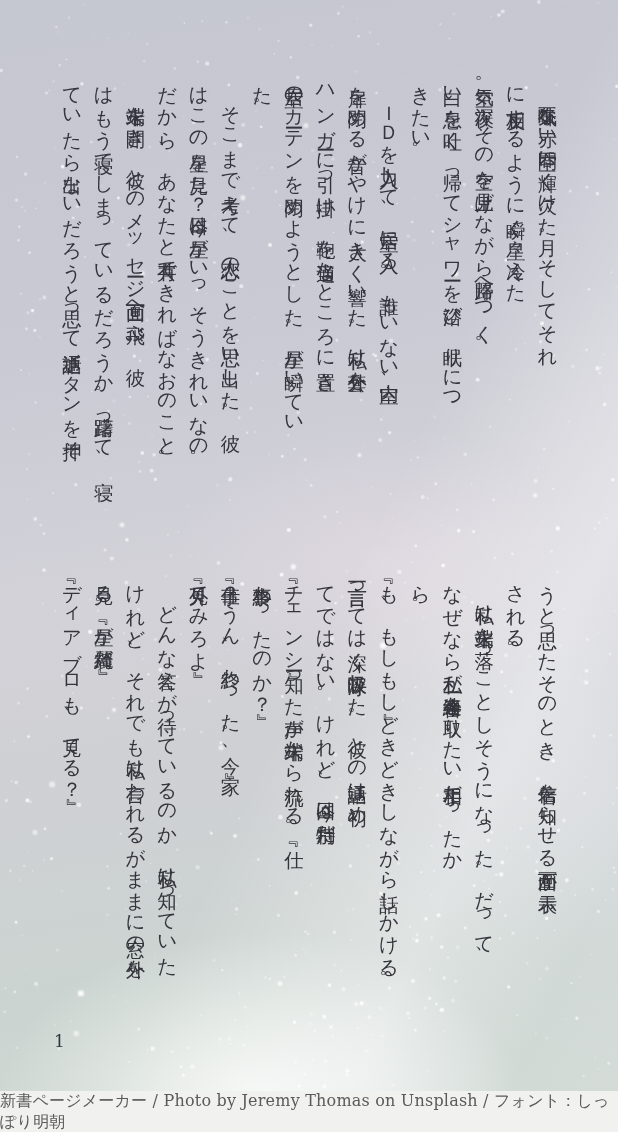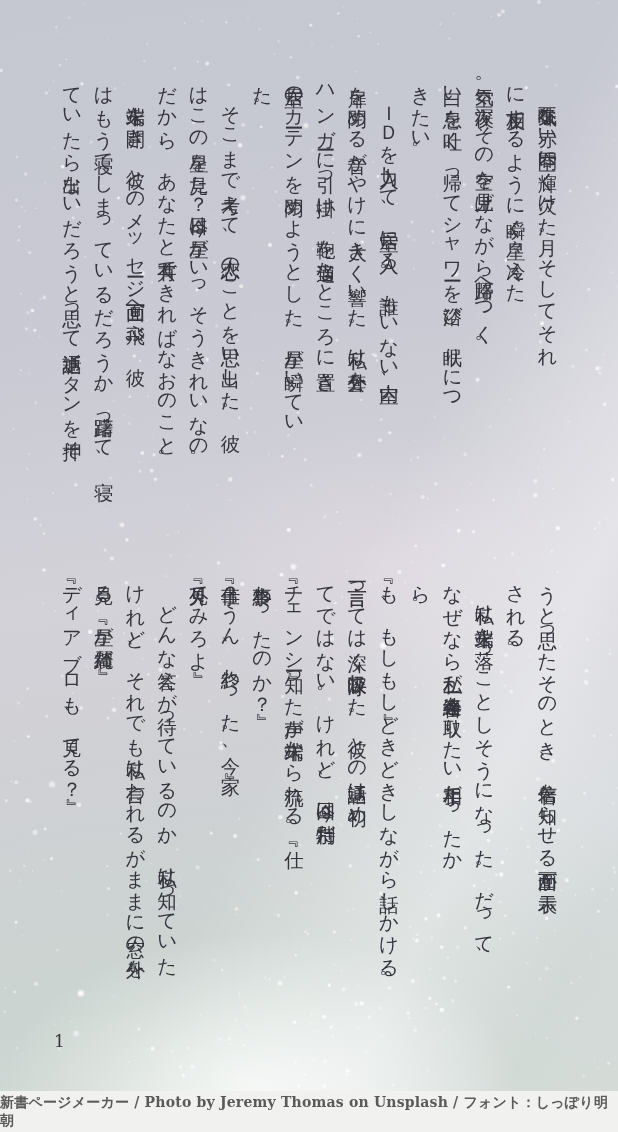--- a/index.html
+++ b/index.html
@@ -44,24 +44,23 @@
     left:54px;top:1031px;
     font-size:17px;
     color:var(--text-color,#3b3b42);
   }
   .footer{
     position:absolute;
     left:0;bottom:0;
     width:100%;height:41px;
     background:var(--footer-bg,#f1f1ef);
     color:var(--footer-text,#5a5a5a);
-    font-size:14px;
+    font-size:16px;
     display:flex;align-items:center;justify-content:center;
     letter-spacing:0.2px;
-    font-weight:bold;
   }
 </style>
 </head>
 <body>
 
 <div class="page">
   <div class="starfield" id="stars" style="box-shadow: rgba(255, 255, 255, 0.16) 371.5px 486.4px 1px 0.802761px, rgba(255, 255, 255, 0.29) 325.4px 296.5px 1px 0.978927px, rgba(255, 255, 255, 0.17) 154.5px 957px 1px 0.476301px, rgba(255, 255, 255, 0.29) 309.5px 745px 1px 0.203459px, rgba(255, 255, 255, 0.2) 517.5px 55.6px 1px 0.228384px, rgba(255, 255, 255, 0.09) 38.2px 201.5px 1px 0.677302px, rgba(255, 255, 255, 0.22) 106.9px 914.3px 0px 0.928121px, rgba(255, 255, 255, 0.35) 278px 40.6px 0px 0.70094px, rgba(255, 255, 255, 0.41) 151.5px 700.6px 0px 0.473267px, rgba(255, 255, 255, 0.21) 530.7px 551.2px 0px 0.455786px, rgba(255, 255, 255, 0.5) 46.2px 715.9px 1px 0.823779px, rgba(255, 255, 255, 0.14) 54.4px 1024px 0px 1.04807px, rgba(255, 255, 255, 0.36) 68.6px 17.2px 0px 0.63355px, rgba(255, 255, 255, 0.21) 555.9px 84.2px 1px 1.04138px, rgba(255, 255, 255, 0.13) 436.7px 194.9px 1px 0.939703px, rgba(255, 255, 255, 0.34) 615.3px 610.6px 1px 0.590591px, rgba(255, 255, 255, 0.21) 208.2px 646.9px 0px 0.856473px, rgba(255, 255, 255, 0.48) 278px 914.8px 1px 1.09461px, rgba(255, 255, 255, 0.39) 266.9px 591.6px 0px 0.29079px, rgba(255, 255, 255, 0.29) 193.6px 852.7px 1px 0.284277px, rgba(255, 255, 255, 0.4) 508px 141px 1px 0.360555px, rgba(255, 255, 255, 0.37) 432.4px 242.2px 0px 0.347094px, rgba(255, 255, 255, 0.23) 207.6px 224.5px 1px 0.998191px, rgba(255, 255, 255, 0.25) 489.7px 426.3px 0px 0.977332px, rgba(255, 255, 255, 0.49) 5.9px 800.1px 1px 0.988331px, rgba(255, 255, 255, 0.1) 129.2px 655.3px 0px 0.365621px, rgba(255, 255, 255, 0.23) 436px 768.6px 0px 0.447936px, rgba(255, 255, 255, 0.52) 18px 239.7px 1px 0.715116px, rgba(255, 255, 255, 0.26) 101.3px 185.4px 1px 0.463253px, rgba(255, 255, 255, 0.23) 268.5px 453.9px 1px 0.558662px, rgba(255, 255, 255, 0.33) 553.5px 355.1px 0px 0.749783px, rgba(255, 255, 255, 0.22) 364.2px 255.4px 0px 0.468902px, rgba(255, 255, 255, 0.22) 413.6px 239.7px 0px 0.825488px, rgba(255, 255, 255, 0.17) 77.2px 340.5px 0px 0.719782px, rgba(255, 255, 255, 0.45) 297.6px 412.2px 1px 1.02137px, rgba(255, 255, 255, 0.46) 271.5px 167.2px 1px 0.673108px, rgba(255, 255, 255, 0.44) 552.8px 488.4px 0px 0.75687px, rgba(255, 255, 255, 0.3) 128.8px 422.8px 1px 1.08604px, rgba(255, 255, 255, 0.11) 531.2px 914.9px 1px 0.24819px, rgba(255, 255, 255, 0.53) 104.6px 549.6px 1px 0.884719px, rgba(255, 255, 255, 0.35) 504.3px 685.3px 1px 0.967667px, rgba(255, 255, 255, 0.24) 217px 484.9px 1px 0.81289px, rgba(255, 255, 255, 0.15) 579.4px 679.1px 0px 0.960203px, rgba(255, 255, 255, 0.41) 226px 21.7px 0px 0.782891px, rgba(255, 255, 255, 0.15) 590.8px 954.2px 0px 0.83673px, rgba(255, 255, 255, 0.28) 168.8px 151px 0px 0.461886px, rgba(255, 255, 255, 0.17) 351.5px 777.3px 1px 0.906312px, rgba(255, 255, 255, 0.29) 411.8px 561.8px 0px 0.622125px, rgba(255, 255, 255, 0.31) 262.7px 360.1px 0px 0.332881px, rgba(255, 255, 255, 0.28) 165.3px 575.7px 1px 0.782637px, rgba(255, 255, 255, 0.11) 83.3px 4.1px 0px 1.04892px, rgba(255, 255, 255, 0.45) 538.1px 467px 1px 0.288912px, rgba(255, 255, 255, 0.33) 35.1px 402.1px 0px 0.832488px, rgba(255, 255, 255, 0.44) 58.5px 1048.5px 1px 0.79508px, rgba(255, 255, 255, 0.12) 339.2px 873.3px 1px 0.359149px, rgba(255, 255, 255, 0.38) 59.3px 64.6px 0px 0.804926px, rgba(255, 255, 255, 0.23) 346.7px 1059.7px 0px 0.557087px, rgba(255, 255, 255, 0.5) 175.6px 903.9px 1px 0.384469px, rgba(255, 255, 255, 0.5) 588.4px 288.9px 1px 0.974014px, rgba(255, 255, 255, 0.3) 423.3px 616.9px 1px 0.480778px, rgba(255, 255, 255, 0.33) 463.7px 596.5px 1px 0.698858px, rgba(255, 255, 255, 0.36) 597.6px 1068px 1px 0.477847px, rgba(255, 255, 255, 0.22) 412.8px 938.2px 0px 0.990137px, rgba(255, 255, 255, 0.46) 543.8px 448.4px 0px 0.679575px, rgba(255, 255, 255, 0.21) 381.8px 941.5px 1px 0.335774px, rgba(255, 255, 255, 0.43) 594.2px 528px 0px 0.767689px, rgba(255, 255, 255, 0.49) 456.3px 775.6px 0px 0.962059px, rgba(255, 255, 255, 0.48) 336.6px 511.4px 0px 0.649916px, rgba(255, 255, 255, 0.4) 417.3px 456.9px 0px 0.754276px, rgba(255, 255, 255, 0.13) 320px 47px 0px 0.287805px, rgba(255, 255, 255, 0.12) 232px 898.6px 1px 0.815015px, rgba(255, 255, 255, 0.47) 20.3px 293.2px 1px 0.442705px, rgba(255, 255, 255, 0.12) 386.9px 986.2px 1px 0.510572px, rgba(255, 255, 255, 0.2) 387.6px 260.2px 0px 0.450859px, rgba(255, 255, 255, 0.13) 445.2px 563.2px 0px 0.732733px, rgba(255, 255, 255, 0.11) 483.2px 747.7px 1px 0.304931px, rgba(255, 255, 255, 0.53) 20.5px 369.5px 0px 0.406936px, rgba(255, 255, 255, 0.09) 359.2px 911.4px 0px 0.784228px, rgba(255, 255, 255, 0.43) 454.1px 866.5px 0px 0.383993px, rgba(255, 255, 255, 0.27) 312.1px 149.8px 0px 0.895299px, rgba(255, 255, 255, 0.16) 537.9px 859.5px 0px 1.05643px, rgba(255, 255, 255, 0.43) 89.9px 599px 1px 0.385905px, rgba(255, 255, 255, 0.33) 149.1px 146.5px 1px 0.742509px, rgba(255, 255, 255, 0.1) 126.9px 1000.4px 1px 0.870603px, rgba(255, 255, 255, 0.23) 591.7px 629.7px 0px 0.24236px, rgba(255, 255, 255, 0.29) 440px 825.7px 0px 0.976498px, rgba(255, 255, 255, 0.46) 112.9px 697.3px 1px 0.369544px, rgba(255, 255, 255, 0.29) 54.1px 147.9px 1px 0.390496px, rgba(255, 255, 255, 0.15) 314.4px 672.3px 0px 0.80684px, rgba(255, 255, 255, 0.31) 605px 899.7px 0px 0.384388px, rgba(255, 255, 255, 0.3) 471px 483.9px 0px 0.426967px, rgba(255, 255, 255, 0.19) 21.5px 934.9px 0px 0.583429px, rgba(255, 255, 255, 0.49) 311.5px 44.5px 1px 0.258288px, rgba(255, 255, 255, 0.34) 471.7px 713.8px 1px 0.248382px, rgba(255, 255, 255, 0.28) 339.2px 522.6px 1px 0.627848px, rgba(255, 255, 255, 0.39) 356.7px 17.7px 1px 0.203335px, rgba(255, 255, 255, 0.21) 113.2px 400.4px 1px 1.03801px, rgba(255, 255, 255, 0.34) 382px 979.3px 0px 0.241039px, rgba(255, 255, 255, 0.13) 305.9px 479.6px 0px 0.878426px, rgba(255, 255, 255, 0.3) 441.8px 645.7px 1px 0.94981px, rgba(255, 255, 255, 0.3) 5.1px 987.9px 0px 0.664472px, rgba(255, 255, 255, 0.38) 421.4px 602.3px 1px 0.966735px, rgba(255, 255, 255, 0.51) 608.2px 1062.7px 1px 0.930489px, rgba(255, 255, 255, 0.1) 501.4px 172.9px 0px 1.09366px, rgba(255, 255, 255, 0.23) 303.5px 948.6px 1px 0.89848px, rgba(255, 255, 255, 0.19) 519.5px 492.3px 1px 0.790154px, rgba(255, 255, 255, 0.14) 96.5px 406.3px 1px 0.245352px, rgba(255, 255, 255, 0.52) 147.9px 673.7px 0px 0.771884px, rgba(255, 255, 255, 0.39) 253.1px 859.9px 1px 0.214431px, rgba(255, 255, 255, 0.29) 540.9px 276px 1px 1.00952px, rgba(255, 255, 255, 0.29) 235.7px 913.5px 1px 0.483597px, rgba(255, 255, 255, 0.11) 327.1px 1080.5px 0px 0.735097px, rgba(255, 255, 255, 0.46) 398.1px 863.1px 0px 0.736722px, rgba(255, 255, 255, 0.16) 242.2px 638.9px 0px 1.07888px, rgba(255, 255, 255, 0.36) 419.9px 768.4px 1px 0.691933px, rgba(255, 255, 255, 0.12) 553.8px 837.2px 0px 0.254361px, rgba(255, 255, 255, 0.11) 562.1px 0.1px 0px 0.671548px, rgba(255, 255, 255, 0.45) 460.5px 687.9px 0px 0.565142px, rgba(255, 255, 255, 0.1) 213.6px 215.1px 1px 0.787395px, rgba(255, 255, 255, 0.27) 387px 639.7px 1px 0.722034px, rgba(255, 255, 255, 0.14) 363.5px 446.2px 1px 0.375146px, rgba(255, 255, 255, 0.5) 437.1px 794.9px 0px 1.03097px, rgba(255, 255, 255, 0.52) 266.4px 647px 0px 0.799562px, rgba(255, 255, 255, 0.31) 550.8px 752.1px 0px 1.01829px, rgba(255, 255, 255, 0.52) 567px 253.1px 0px 0.487887px, rgba(255, 255, 255, 0.35) 312.6px 1058.9px 0px 0.786615px, rgba(255, 255, 255, 0.51) 611px 271.9px 1px 0.401494px, rgba(255, 255, 255, 0.21) 189.3px 556px 0px 0.395201px, rgba(255, 255, 255, 0.24) 583.6px 680.3px 0px 0.659493px, rgba(255, 255, 255, 0.38) 275.6px 191.2px 1px 1.00983px, rgba(255, 255, 255, 0.28) 334px 964.1px 1px 0.968773px, rgba(255, 255, 255, 0.36) 389.9px 493.5px 1px 0.794267px, rgba(255, 255, 255, 0.25) 252.6px 187.8px 0px 0.839062px, rgba(255, 255, 255, 0.21) 201.8px 20.6px 0px 0.784142px, rgba(255, 255, 255, 0.4) 26.6px 498.6px 1px 0.322934px, rgba(255, 255, 255, 0.24) 133px 302.5px 1px 0.506184px, rgba(255, 255, 255, 0.17) 380.6px 507.6px 1px 0.275872px, rgba(255, 255, 255, 0.29) 213.7px 959.9px 1px 1.05757px, rgba(255, 255, 255, 0.5) 107.7px 717.6px 1px 0.876847px, rgba(255, 255, 255, 0.34) 250.5px 408px 0px 1.0116px, rgba(255, 255, 255, 0.32) 107.4px 37.7px 1px 0.285498px, rgba(255, 255, 255, 0.38) 323.1px 648.9px 1px 0.67328px, rgba(255, 255, 255, 0.18) 324.1px 977.4px 1px 0.27918px, rgba(255, 255, 255, 0.28) 568.6px 421px 1px 0.68257px, rgba(255, 255, 255, 0.47) 200.5px 403.4px 0px 0.780438px, rgba(255, 255, 255, 0.31) 544.6px 258.6px 1px 0.643242px, rgba(255, 255, 255, 0.18) 450.4px 620.3px 0px 1.09738px, rgba(255, 255, 255, 0.13) 265.1px 45.9px 0px 0.243536px, rgba(255, 255, 255, 0.25) 209.5px 830.8px 1px 0.606275px, rgba(255, 255, 255, 0.42) 616.2px 787.6px 0px 0.513678px, rgba(255, 255, 255, 0.46) 180.2px 633.9px 0px 0.301505px, rgba(255, 255, 255, 0.42) 233.5px 128px 1px 0.239313px, rgba(255, 255, 255, 0.17) 355.4px 71px 1px 0.98845px, rgba(255, 255, 255, 0.27) 520.8px 238.2px 1px 0.605921px, rgba(255, 255, 255, 0.3) 12.9px 428.4px 0px 0.544539px, rgba(255, 255, 255, 0.18) 247.5px 17.8px 1px 0.889075px, rgba(255, 255, 255, 0.52) 76.9px 206.1px 1px 0.913565px, rgba(255, 255, 255, 0.31) 526.6px 962.8px 0px 0.835787px, rgba(255, 255, 255, 0.49) 508.5px 229.2px 0px 0.957369px, rgba(255, 255, 255, 0.51) 575.9px 245.8px 0px 0.209681px, rgba(255, 255, 255, 0.39) 415px 686.8px 0px 0.77138px, rgba(255, 255, 255, 0.32) 490.5px 16px 1px 0.403711px, rgba(255, 255, 255, 0.53) 228.3px 84.4px 0px 1.01015px, rgba(255, 255, 255, 0.1) 344.1px 223px 0px 0.929416px, rgba(255, 255, 255, 0.43) 572.4px 365.8px 1px 1.05457px, rgba(255, 255, 255, 0.37) 91.1px 390.9px 0px 0.262041px, rgba(255, 255, 255, 0.11) 336.1px 651.3px 1px 0.731558px, rgba(255, 255, 255, 0.44) 545.4px 742.8px 1px 0.575724px, rgba(255, 255, 255, 0.17) 138.7px 461.5px 0px 1.04484px, rgba(255, 255, 255, 0.27) 142.7px 658.1px 1px 0.702678px, rgba(255, 255, 255, 0.12) 250.5px 382px 0px 0.851894px, rgba(255, 255, 255, 0.46) 384.7px 704.8px 1px 0.99023px, rgba(255, 255, 255, 0.37) 300.1px 844.3px 0px 0.613062px, rgba(255, 255, 255, 0.27) 247.4px 211.2px 1px 1.02986px, rgba(255, 255, 255, 0.47) 571px 982.7px 0px 0.646936px, rgba(255, 255, 255, 0.41) 167.4px 535.1px 1px 0.509481px, rgba(255, 255, 255, 0.41) 219.6px 1038.6px 0px 1.05389px, rgba(255, 255, 255, 0.2) 284.2px 322px 0px 0.531326px, rgba(255, 255, 255, 0.2) 128px 32.2px 1px 0.339886px, rgba(255, 255, 255, 0.33) 23.7px 865.3px 0px 0.86px, rgba(255, 255, 255, 0.22) 280px 363.8px 1px 0.732128px, rgba(255, 255, 255, 0.3) 483.2px 946.8px 1px 0.799457px, rgba(255, 255, 255, 0.26) 227.1px 649.2px 1px 0.468857px, rgba(255, 255, 255, 0.17) 254.1px 316.9px 1px 0.518912px, rgba(255, 255, 255, 0.47) 398.3px 858px 1px 1.08964px, rgba(255, 255, 255, 0.46) 559.8px 645.4px 1px 0.549731px, rgba(255, 255, 255, 0.14) 155.8px 65.6px 1px 0.216903px, rgba(255, 255, 255, 0.25) 449.2px 182.6px 0px 0.355454px, rgba(255, 255, 255, 0.44) 598.8px 522.3px 1px 0.972371px, rgba(255, 255, 255, 0.11) 164.3px 894.7px 0px 0.430139px, rgba(255, 255, 255, 0.19) 446.7px 816.4px 1px 0.640417px, rgba(255, 255, 255, 0.44) 380.9px 689.7px 0px 1.00333px, rgba(255, 255, 255, 0.26) 387.7px 679.4px 1px 1.02158px, rgba(255, 255, 255, 0.4) 592.2px 888.8px 0px 0.988267px, rgba(255, 255, 255, 0.26) 516.1px 263.5px 0px 0.95517px, rgba(255, 255, 255, 0.32) 350.2px 939.5px 0px 0.530134px, rgba(255, 255, 255, 0.34) 27.4px 312.3px 1px 1.06446px, rgba(255, 255, 255, 0.21) 328.4px 213.1px 0px 0.989886px, rgba(255, 255, 255, 0.22) 177.8px 1081.1px 1px 0.422299px, rgba(255, 255, 255, 0.37) 128.2px 244.4px 1px 1.08943px, rgba(255, 255, 255, 0.29) 238.9px 818px 0px 0.71926px, rgba(255, 255, 255, 0.3) 366.4px 383.6px 0px 0.628162px, rgba(255, 255, 255, 0.36) 407.9px 235.6px 1px 0.929404px, rgba(255, 255, 255, 0.12) 84.4px 358.7px 0px 0.986227px, rgba(255, 255, 255, 0.3) 328.2px 820.2px 0px 0.226315px, rgba(255, 255, 255, 0.36) 43.3px 859.2px 0px 0.412076px, rgba(255, 255, 255, 0.16) 346.3px 570.8px 1px 1.08108px, rgba(255, 255, 255, 0.12) 1.4px 896px 1px 0.671037px, rgba(255, 255, 255, 0.14) 168.2px 257.5px 1px 0.616394px, rgba(255, 255, 255, 0.51) 176.8px 676.1px 1px 0.860009px, rgba(255, 255, 255, 0.46) 305.1px 931.3px 1px 0.833201px, rgba(255, 255, 255, 0.36) 224.4px 211.8px 0px 0.655864px, rgba(255, 255, 255, 0.52) 171.6px 1051.2px 1px 0.850777px, rgba(255, 255, 255, 0.31) 150px 863.1px 0px 0.470033px, rgba(255, 255, 255, 0.45) 392.4px 1084.7px 1px 0.87347px, rgba(255, 255, 255, 0.49) 614.3px 871.8px 1px 0.740771px, rgba(255, 255, 255, 0.17) 231.5px 604px 0px 0.531504px, rgba(255, 255, 255, 0.43) 456.8px 227.7px 1px 0.399149px, rgba(255, 255, 255, 0.5) 183.9px 22.5px 0px 0.370712px, rgba(255, 255, 255, 0.41) 599.2px 372.5px 0px 1.00836px, rgba(255, 255, 255, 0.48) 139.4px 360.2px 0px 0.722822px, rgba(255, 255, 255, 0.4) 433.8px 870.4px 1px 0.825868px, rgba(255, 255, 255, 0.51) 151.5px 281.9px 0px 0.404268px, rgba(255, 255, 255, 0.49) 97.5px 610.2px 1px 0.503341px, rgba(255, 255, 255, 0.31) 585.2px 775.9px 0px 0.378386px, rgba(255, 255, 255, 0.1) 548.3px 434.3px 1px 0.257349px, rgba(255, 255, 255, 0.47) 380.8px 419.1px 0px 0.766688px, rgba(255, 255, 255, 0.19) 123.7px 82.9px 0px 0.37467px, rgba(255, 255, 255, 0.23) 580px 976px 0px 0.647542px, rgba(255, 255, 255, 0.29) 312.5px 248.3px 0px 0.819528px, rgba(255, 255, 255, 0.48) 297.1px 1056.9px 1px 0.256715px, rgba(255, 255, 255, 0.33) 315.6px 707.1px 0px 0.331103px, rgba(255, 255, 255, 0.3) 603.4px 354px 0px 0.397243px, rgba(255, 255, 255, 0.11) 249.3px 368.7px 1px 0.603029px, rgba(255, 255, 255, 0.21) 306.1px 806.1px 0px 0.221554px, rgba(255, 255, 255, 0.36) 139.4px 470.8px 1px 0.990108px, rgba(255, 255, 255, 0.17) 257.4px 687.8px 0px 1.02535px, rgba(255, 255, 255, 0.23) 430.7px 894.9px 1px 0.751644px, rgba(255, 255, 255, 0.18) 405.8px 619.5px 0px 0.64136px, rgba(255, 255, 255, 0.23) 229.5px 499.7px 0px 0.646151px, rgba(255, 255, 255, 0.43) 147.7px 395.9px 0px 0.418576px, rgba(255, 255, 255, 0.29) 26.7px 468.5px 1px 0.795796px, rgba(255, 255, 255, 0.45) 54.5px 610.6px 0px 0.367138px, rgba(255, 255, 255, 0.34) 138.1px 608.8px 0px 0.892198px, rgba(255, 255, 255, 0.19) 305.4px 894.7px 1px 0.550248px, rgba(255, 255, 255, 0.44) 425px 1007.5px 1px 0.892418px, rgba(255, 255, 255, 0.49) 396.6px 203px 0px 0.309884px, rgba(255, 255, 255, 0.35) 441.4px 524.9px 1px 0.461068px, rgba(255, 255, 255, 0.47) 540px 341.4px 0px 1.09524px, rgba(255, 255, 255, 0.19) 453.4px 13.5px 1px 1.0271px, rgba(255, 255, 255, 0.46) 65.9px 58.9px 0px 0.452626px, rgba(255, 255, 255, 0.23) 529.2px 655.9px 0px 1.04061px, rgba(255, 255, 255, 0.41) 376.6px 359.8px 0px 0.915813px, rgba(255, 255, 255, 0.3) 524.8px 343.1px 0px 0.292108px, rgba(255, 255, 255, 0.5) 132.7px 841.8px 1px 0.74188px, rgba(255, 255, 255, 0.1) 391.5px 802.1px 0px 0.342909px, rgba(255, 255, 255, 0.11) 12.7px 838.3px 0px 0.239817px, rgba(255, 255, 255, 0.41) 177.8px 531.8px 0px 0.287344px, rgba(255, 255, 255, 0.12) 595.1px 520.5px 0px 0.538332px, rgba(255, 255, 255, 0.12) 611.2px 624.3px 0px 0.34483px, rgba(255, 255, 255, 0.25) 21.4px 206.5px 1px 0.844978px, rgba(255, 255, 255, 0.15) 129.8px 439.7px 1px 0.304964px, rgba(255, 255, 255, 0.13) 274.1px 1026.3px 0px 0.260357px, rgba(255, 255, 255, 0.27) 597.6px 632.3px 1px 0.616096px, rgba(255, 255, 255, 0.16) 255.6px 111.1px 1px 0.803079px, rgba(255, 255, 255, 0.2) 565.3px 1018.5px 1px 0.586227px, rgba(255, 255, 255, 0.5) 432.1px 231px 0px 0.797415px, rgba(255, 255, 255, 0.24) 234.8px 1019.4px 0px 1.01506px, rgba(255, 255, 255, 0.52) 246.5px 432.2px 0px 0.659322px, rgba(255, 255, 255, 0.12) 472.1px 491.4px 0px 0.336115px, rgba(255, 255, 255, 0.42) 494.5px 557.4px 0px 0.88754px, rgba(255, 255, 255, 0.48) 456.7px 509.3px 1px 0.857817px, rgba(255, 255, 255, 0.52) 106.9px 865.8px 0px 0.660638px, rgba(255, 255, 255, 0.15) 484.4px 610.8px 0px 0.606034px, rgba(255, 255, 255, 0.2) 546.2px 1037.7px 1px 1.05918px, rgba(255, 255, 255, 0.15) 107.5px 784px 1px 0.289254px, rgba(255, 255, 255, 0.32) 332.6px 158.5px 1px 1.06597px, rgba(255, 255, 255, 0.21) 187px 505.4px 0px 0.4256px, rgba(255, 255, 255, 0.29) 182.6px 115.8px 1px 0.321922px, rgba(255, 255, 255, 0.32) 44.5px 182.1px 1px 0.585568px, rgba(255, 255, 255, 0.33) 408.6px 1017.4px 0px 0.869499px, rgba(255, 255, 255, 0.49) 273.9px 53.6px 0px 0.306006px, rgba(255, 255, 255, 0.22) 481.4px 827.3px 1px 0.439755px, rgba(255, 255, 255, 0.5) 353.5px 813.1px 0px 1.04895px, rgba(255, 255, 255, 0.18) 28.8px 373px 1px 0.686325px, rgba(255, 255, 255, 0.16) 19.6px 879.7px 1px 0.884659px, rgba(255, 255, 255, 0.53) 187.8px 348.6px 0px 0.440377px, rgba(255, 255, 255, 0.17) 59.1px 397.8px 0px 0.368795px, rgba(255, 255, 255, 0.41) 147px 1048.9px 0px 0.488655px, rgba(255, 255, 255, 0.14) 129px 968.5px 1px 0.827238px, rgba(255, 255, 255, 0.37) 551px 550.9px 0px 0.913375px, rgba(255, 255, 255, 0.39) 45.9px 92.5px 0px 1.09479px, rgba(255, 255, 255, 0.13) 229.7px 812.3px 0px 0.482439px, rgba(255, 255, 255, 0.29) 515.6px 348.9px 0px 0.826745px, rgba(255, 255, 255, 0.4) 214.2px 143.2px 1px 0.742048px, rgba(255, 255, 255, 0.39) 439.9px 23.8px 0px 0.630592px, rgba(255, 255, 255, 0.35) 57px 949.7px 1px 0.894871px, rgba(255, 255, 255, 0.41) 333.2px 1023.7px 0px 0.20602px, rgba(255, 255, 255, 0.08) 69.8px 1071.5px 1px 0.662948px, rgba(255, 255, 255, 0.5) 554.1px 929.8px 0px 0.266593px, rgba(255, 255, 255, 0.23) 255.9px 167.6px 1px 0.551859px, rgba(255, 255, 255, 0.48) 112.8px 995.9px 1px 0.231149px, rgba(255, 255, 255, 0.31) 216.1px 325.4px 1px 1.04194px, rgba(255, 255, 255, 0.41) 569.8px 190.5px 1px 1.07944px, rgba(255, 255, 255, 0.33) 145.5px 880.6px 1px 0.654358px, rgba(255, 255, 255, 0.09) 180.8px 103.4px 1px 1.06784px, rgba(255, 255, 255, 0.14) 454.2px 667.1px 1px 0.810741px, rgba(255, 255, 255, 0.13) 408.1px 392px 1px 0.35279px, rgba(255, 255, 255, 0.44) 52.6px 492.8px 0px 0.51454px, rgba(255, 255, 255, 0.5) 72.4px 692.8px 0px 0.299773px, rgba(255, 255, 255, 0.19) 27.1px 852.1px 0px 0.425718px, rgba(255, 255, 255, 0.39) 341.7px 596.3px 1px 0.803291px, rgba(255, 255, 255, 0.36) 237.1px 672.9px 0px 0.26912px, rgba(255, 255, 255, 0.44) 586.4px 186.7px 0px 1.02747px, rgba(255, 255, 255, 0.3) 143.8px 60.7px 1px 0.801612px, rgba(255, 255, 255, 0.14) 486.1px 73.9px 1px 0.592113px, rgba(255, 255, 255, 0.36) 583.1px 1075.7px 1px 0.845874px, rgba(255, 255, 255, 0.19) 259px 28.6px 0px 0.930344px, rgba(255, 255, 255, 0.48) 420.1px 787.8px 1px 0.348487px, rgba(255, 255, 255, 0.47) 311.1px 884.1px 1px 0.419153px, rgba(255, 255, 255, 0.48) 358.1px 35.7px 0px 0.773959px, rgba(255, 255, 255, 0.11) 166.2px 604.4px 0px 0.764691px, rgba(255, 255, 255, 0.17) 171.8px 579.5px 0px 0.314112px, rgba(255, 255, 255, 0.28) 513.9px 171.9px 0px 0.872742px, rgba(255, 255, 255, 0.4) 197.3px 61.3px 1px 0.797144px, rgba(255, 255, 255, 0.44) 86.2px 666px 1px 0.32029px, rgba(255, 255, 255, 0.22) 28.8px 453.7px 0px 0.740426px, rgba(255, 255, 255, 0.29) 40.2px 524.7px 0px 0.851638px, rgba(255, 255, 255, 0.5) 609.4px 653.2px 1px 0.687083px, rgba(255, 255, 255, 0.1) 387.9px 163.5px 1px 1.01325px, rgba(255, 255, 255, 0.28) 246.7px 1025.9px 0px 0.691753px, rgba(255, 255, 255, 0.2) 170.5px 555px 0px 1.0095px, rgba(255, 255, 255, 0.4) 163.1px 880.7px 1px 0.368926px, rgba(255, 255, 255, 0.27) 201px 731.5px 1px 1.03089px, rgba(255, 255, 255, 0.44) 129.3px 396.4px 0px 0.874586px, rgba(255, 255, 255, 0.34) 303.9px 952.2px 0px 0.239441px, rgba(255, 255, 255, 0.37) 557.2px 571.6px 1px 0.938642px, rgba(255, 255, 255, 0.47) 427.4px 498.2px 0px 0.441701px, rgba(255, 255, 255, 0.42) 71px 425.4px 1px 0.244649px, rgba(255, 255, 255, 0.26) 414.1px 440.2px 0px 0.30352px, rgba(255, 255, 255, 0.45) 200.6px 1014.5px 1px 0.436086px, rgba(255, 255, 255, 0.09) 25.5px 969px 1px 0.78043px, rgba(255, 255, 255, 0.17) 595.8px 191.9px 0px 0.353593px, rgba(255, 255, 255, 0.09) 597.1px 926.8px 0px 0.243329px, rgba(255, 255, 255, 0.25) 612.7px 802.7px 1px 1.04792px, rgba(255, 255, 255, 0.43) 535.4px 1033.3px 1px 0.36535px, rgba(255, 255, 255, 0.33) 42.3px 602.7px 1px 0.475309px, rgba(255, 255, 255, 0.45) 162.1px 446.4px 0px 0.866546px, rgba(255, 255, 255, 0.33) 414px 739px 1px 0.76278px, rgba(255, 255, 255, 0.22) 343px 103.6px 0px 0.311503px, rgba(255, 255, 255, 0.26) 108.6px 254.2px 0px 1.0096px, rgba(255, 255, 255, 0.47) 411.4px 752.9px 0px 0.964202px, rgba(255, 255, 255, 0.17) 70.5px 1020.9px 1px 0.961719px, rgba(255, 255, 255, 0.31) 301.9px 361px 0px 0.800042px, rgba(255, 255, 255, 0.14) 171.4px 725.1px 0px 0.603633px, rgba(255, 255, 255, 0.52) 35.8px 207.7px 0px 0.30621px, rgba(255, 255, 255, 0.38) 202.7px 261.9px 1px 0.244682px, rgba(255, 255, 255, 0.37) 90.8px 141.6px 0px 0.849427px, rgba(255, 255, 255, 0.14) 603.6px 386.5px 0px 0.645673px, rgba(255, 255, 255, 0.21) 508.4px 249.1px 0px 0.314481px, rgba(255, 255, 255, 0.18) 182.3px 616px 1px 0.401452px, rgba(255, 255, 255, 0.16) 206.5px 292.8px 1px 0.531092px, rgba(255, 255, 255, 0.52) 112px 221.4px 1px 0.471067px, rgba(255, 255, 255, 0.36) 110.5px 477.7px 1px 0.813545px, rgba(255, 255, 255, 0.35) 264.8px 977px 0px 0.780442px, rgba(255, 255, 255, 0.18) 427px 1071px 1px 1.01365px, rgba(255, 255, 255, 0.12) 605.1px 367.5px 0px 0.40654px, rgba(255, 255, 255, 0.28) 606px 517.7px 0px 0.819775px, rgba(255, 255, 255, 0.45) 125.6px 908px 1px 0.365424px, rgba(255, 255, 255, 0.15) 542.8px 521.5px 1px 0.589654px, rgba(255, 255, 255, 0.33) 96.9px 494.9px 0px 0.738178px, rgba(255, 255, 255, 0.5) 13.9px 740.9px 0px 0.312506px, rgba(255, 255, 255, 0.43) 84.6px 256.5px 0px 0.440773px, rgba(255, 255, 255, 0.34) 18px 702.6px 1px 1.05763px, rgba(255, 255, 255, 0.09) 133.1px 673.7px 0px 0.695811px, rgba(255, 255, 255, 0.1) 151.9px 436.6px 1px 1.0636px, rgba(255, 255, 255, 0.13) 387.6px 156.4px 0px 0.783679px, rgba(255, 255, 255, 0.3) 342px 6px 1px 0.615265px, rgba(255, 255, 255, 0.17) 594.5px 1057.4px 1px 0.701715px, rgba(255, 255, 255, 0.33) 543.2px 869.7px 0px 0.81342px, rgba(255, 255, 255, 0.52) 196.5px 289.5px 0px 1.09049px, rgba(255, 255, 255, 0.12) 298.6px 583.5px 1px 0.204836px, rgba(255, 255, 255, 0.48) 16.5px 156.5px 1px 0.672606px, rgba(255, 255, 255, 0.28) 237.8px 247.5px 1px 0.212193px, rgba(255, 255, 255, 0.36) 179.8px 878.6px 0px 0.219422px, rgba(255, 255, 255, 0.32) 292.7px 285.2px 0px 0.931396px, rgba(255, 255, 255, 0.08) 428.6px 1075.3px 0px 0.945526px, rgba(255, 255, 255, 0.15) 460.9px 71.2px 1px 0.469036px, rgba(255, 255, 255, 0.5) 471.6px 601.9px 0px 0.996173px, rgba(255, 255, 255, 0.35) 367.6px 845.3px 1px 0.769043px, rgba(255, 255, 255, 0.39) 105.2px 509.5px 0px 0.270246px, rgba(255, 255, 255, 0.14) 597.7px 2.4px 0px 0.888478px, rgba(255, 255, 255, 0.52) 574.9px 894.4px 0px 0.423531px, rgba(255, 255, 255, 0.16) 233px 1066.4px 0px 0.498548px, rgba(255, 255, 255, 0.31) 377.8px 43.5px 1px 0.700129px, rgba(255, 255, 255, 0.39) 208.8px 700.7px 1px 0.987561px, rgba(255, 255, 255, 0.3) 392px 517.9px 0px 0.264865px, rgba(255, 255, 255, 0.33) 442px 594.3px 1px 0.957665px, rgba(255, 255, 255, 0.19) 560.2px 789.8px 1px 0.259305px, rgba(255, 255, 255, 0.46) 404.4px 582px 1px 0.618829px, rgba(255, 255, 255, 0.52) 279.5px 204.8px 0px 0.372451px, rgba(255, 255, 255, 0.49) 27.1px 688.1px 1px 0.817508px, rgba(255, 255, 255, 0.32) 294.2px 311.1px 0px 0.252854px, rgba(255, 255, 255, 0.25) 146.8px 43.6px 1px 0.749501px, rgba(255, 255, 255, 0.13) 293.7px 163.8px 0px 0.768729px, rgba(255, 255, 255, 0.15) 94px 37.3px 0px 0.405428px, rgba(255, 255, 255, 0.47) 448.9px 38px 1px 0.544159px, rgba(255, 255, 255, 0.5) 55.8px 26.7px 1px 0.579578px, rgba(255, 255, 255, 0.1) 142.4px 944.3px 1px 0.406653px, rgba(255, 255, 255, 0.21) 297.6px 148.1px 1px 0.253283px, rgba(255, 255, 255, 0.22) 369.5px 581.6px 1px 1.08571px, rgba(255, 255, 255, 0.39) 332.2px 45.5px 1px 0.212065px, rgba(255, 255, 255, 0.16) 489.9px 653.2px 1px 0.704937px, rgba(255, 255, 255, 0.24) 504.5px 623.7px 0px 0.33591px, rgba(255, 255, 255, 0.17) 123px 414.6px 0px 0.7797px, rgba(255, 255, 255, 0.28) 190.9px 160.8px 0px 0.977003px, rgba(255, 255, 255, 0.36) 462.8px 843px 1px 0.620921px, rgba(255, 255, 255, 0.45) 123.5px 632.7px 0px 0.370575px, rgba(255, 255, 255, 0.39) 219.1px 663.2px 1px 1.07052px, rgba(255, 255, 255, 0.45) 4.3px 1011.3px 1px 0.710121px, rgba(255, 255, 255, 0.49) 275.1px 609.8px 1px 0.379831px, rgba(255, 255, 255, 0.52) 243.3px 1045px 1px 0.911612px, rgba(255, 255, 255, 0.44) 43.5px 533.2px 0px 0.92242px, rgba(255, 255, 255, 0.24) 179px 895.7px 0px 0.750451px, rgba(255, 255, 255, 0.39) 439.6px 1010.2px 1px 0.775696px, rgba(255, 255, 255, 0.49) 411.7px 221.5px 1px 0.817114px, rgba(255, 255, 255, 0.26) 60.7px 329.6px 1px 0.787183px, rgba(255, 255, 255, 0.53) 431.2px 845.5px 0px 0.524083px, rgba(255, 255, 255, 0.49) 193.1px 122.4px 0px 0.827524px, rgba(255, 255, 255, 0.38) 328.8px 380.3px 1px 0.231071px, rgba(255, 255, 255, 0.38) 431px 937.3px 1px 1.00741px, rgba(255, 255, 255, 0.13) 78.8px 606.2px 1px 0.572203px, rgba(255, 255, 255, 0.4) 509.4px 399.3px 0px 0.432662px, rgba(255, 255, 255, 0.26) 53.2px 81.1px 1px 0.736194px, rgba(255, 255, 255, 0.39) 9.8px 870.4px 1px 0.788482px, rgba(255, 255, 255, 0.46) 198.1px 274.8px 0px 0.362148px, rgba(255, 255, 255, 0.09) 315.6px 139px 1px 0.585447px, rgba(255, 255, 255, 0.11) 214.8px 93.3px 0px 0.337079px, rgba(255, 255, 255, 0.48) 257.8px 859px 0px 1.05174px, rgba(255, 255, 255, 0.46) 352.1px 90.5px 0px 0.463911px, rgba(255, 255, 255, 0.4) 461.4px 645.8px 0px 0.736706px, rgba(255, 255, 255, 0.22) 352.7px 908.4px 0px 0.824852px, rgba(255, 255, 255, 0.53) 610.2px 734.8px 1px 0.757584px, rgba(255, 255, 255, 0.1) 57.5px 31.8px 1px 1.0672px, rgba(255, 255, 255, 0.27) 372.9px 161.5px 1px 0.823045px, rgba(255, 255, 255, 0.51) 183.7px 728.6px 1px 0.635296px, rgba(255, 255, 255, 0.31) 75.1px 436.1px 0px 0.914631px, rgba(255, 255, 255, 0.46) 463.8px 730.5px 0px 0.891807px, rgba(255, 255, 255, 0.23) 397.3px 985.9px 0px 0.330147px, rgba(255, 255, 255, 0.52) 399.2px 187.7px 0px 0.270288px, rgba(255, 255, 255, 0.47) 339.8px 778.2px 0px 0.206004px, rgba(255, 255, 255, 0.47) 333px 231.9px 0px 0.265192px, rgba(255, 255, 255, 0.27) 410.2px 459.4px 0px 0.471715px, rgba(255, 255, 255, 0.14) 360.1px 194.3px 1px 0.323665px, rgba(255, 255, 255, 0.42) 146.5px 319.9px 0px 0.549646px, rgba(255, 255, 255, 0.52) 108px 410.2px 0px 0.475192px, rgba(255, 255, 255, 0.19) 61.1px 890.5px 0px 0.631403px, rgba(255, 255, 255, 0.35) 167.4px 635.9px 0px 0.94051px, rgba(255, 255, 255, 0.4) 546.3px 66.1px 0px 0.929922px, rgba(255, 255, 255, 0.26) 443.4px 228.4px 1px 1.00207px, rgba(255, 255, 255, 0.32) 534.9px 314.4px 0px 0.836314px, rgba(255, 255, 255, 0.18) 39.1px 336.5px 1px 0.921103px, rgba(255, 255, 255, 0.31) 370.5px 1034.4px 0px 0.618834px, rgba(255, 255, 255, 0.12) 347.4px 910px 1px 0.926196px, rgba(255, 255, 255, 0.35) 29.8px 801.3px 1px 1.08545px, rgba(255, 255, 255, 0.4) 99.7px 250.8px 1px 0.522367px, rgba(255, 255, 255, 0.1) 69px 421.7px 0px 0.269161px, rgba(255, 255, 255, 0.39) 443.7px 438px 1px 0.248524px, rgba(255, 255, 255, 0.19) 220.7px 613.4px 0px 0.657094px, rgba(255, 255, 255, 0.22) 564px 608.5px 0px 0.867861px, rgba(255, 255, 255, 0.37) 269.1px 885.4px 0px 0.522589px, rgba(255, 255, 255, 0.18) 34.2px 983.5px 1px 0.539283px, rgba(255, 255, 255, 0.11) 596.4px 139.9px 0px 0.475403px, rgba(255, 255, 255, 0.32) 413.5px 268.2px 1px 0.604018px, rgba(255, 255, 255, 0.53) 108.1px 888px 1px 0.975027px, rgba(255, 255, 255, 0.31) 543.4px 147.8px 0px 0.676875px, rgba(255, 255, 255, 0.34) 114.4px 88.2px 0px 0.949115px, rgba(255, 255, 255, 0.15) 614.1px 138.7px 1px 0.737515px, rgba(255, 255, 255, 0.36) 237.2px 340px 0px 0.709225px, rgba(255, 255, 255, 0.08) 104.3px 1071.2px 0px 0.469281px, rgba(255, 255, 255, 0.41) 429.7px 968.9px 0px 0.531224px, rgba(255, 255, 255, 0.12) 37px 987.1px 0px 0.550097px, rgba(255, 255, 255, 0.21) 340.5px 823.9px 0px 1.02974px, rgba(255, 255, 255, 0.43) 340.9px 970.3px 1px 0.465658px, rgba(255, 255, 255, 0.19) 357.9px 984.6px 1px 0.91029px, rgba(255, 255, 255, 0.1) 143.7px 938.3px 0px 0.525732px, rgba(255, 255, 255, 0.26) 615.9px 286.5px 0px 0.37538px, rgba(255, 255, 255, 0.37) 179.6px 729px 1px 0.481639px, rgba(255, 255, 255, 0.08) 378.2px 939px 1px 0.875437px, rgba(255, 255, 255, 0.42) 511.9px 553.3px 0px 0.94867px, rgba(255, 255, 255, 0.24) 369.4px 32px 0px 0.817727px, rgba(255, 255, 255, 0.47) 357.5px 1027.7px 0px 0.644578px, rgba(255, 255, 255, 0.44) 254.7px 431.4px 1px 0.454663px, rgba(255, 255, 255, 0.19) 48.8px 89.9px 1px 0.949663px, rgba(255, 255, 255, 0.52) 420.8px 871.7px 0px 0.639756px, rgba(255, 255, 255, 0.39) 39.7px 298.7px 0px 0.407898px, rgba(255, 255, 255, 0.11) 558.2px 909.5px 1px 0.893016px, rgba(255, 255, 255, 0.4) 62.6px 413.5px 0px 0.988775px, rgba(255, 255, 255, 0.16) 4.4px 537.9px 1px 0.419092px, rgba(255, 255, 255, 0.52) 120.1px 833.3px 0px 0.551492px, rgba(255, 255, 255, 0.45) 24.3px 210.5px 1px 0.34186px, rgba(255, 255, 255, 0.37) 541.5px 886.8px 0px 0.266203px, rgba(255, 255, 255, 0.42) 516.7px 1014.7px 0px 0.48602px, rgba(255, 255, 255, 0.18) 105px 458.1px 0px 0.635634px, rgba(255, 255, 255, 0.23) 413.7px 197.6px 1px 0.299568px, rgba(255, 255, 255, 0.38) 593.6px 591.7px 1px 0.332032px, rgba(255, 255, 255, 0.23) 498px 152.4px 0px 0.771668px, rgba(255, 255, 255, 0.47) 488.3px 888px 0px 0.495691px, rgba(255, 255, 255, 0.53) 128.5px 1061.4px 1px 0.42268px, rgba(255, 255, 255, 0.12) 473.7px 252px 0px 0.376116px, rgba(255, 255, 255, 0.24) 29.1px 106.5px 1px 0.30897px, rgba(255, 255, 255, 0.13) 518.7px 848.2px 1px 0.678578px, rgba(255, 255, 255, 0.24) 402.6px 699.5px 1px 0.697665px, rgba(255, 255, 255, 0.23) 401.5px 77.5px 1px 0.314937px, rgba(255, 255, 255, 0.19) 434px 416.2px 0px 0.972711px, rgba(255, 255, 255, 0.09) 599.5px 84.9px 1px 0.280407px, rgba(255, 255, 255, 0.53) 32.2px 870.2px 0px 0.208741px, rgba(255, 255, 255, 0.17) 454.1px 666.1px 1px 0.901432px, rgba(255, 255, 255, 0.51) 29.1px 252.2px 1px 0.940836px, rgba(255, 255, 255, 0.31) 600.8px 367.1px 0px 0.804402px, rgba(255, 255, 255, 0.84) 442.7px 565px 1px 1.36467px, rgba(255, 255, 255, 0.85) 62.1px 166.3px 1px 1.17849px, rgba(255, 255, 255, 0.42) 242.7px 124.3px 1px 1.33794px, rgba(255, 255, 255, 0.67) 18.9px 226.2px 1px 0.575505px, rgba(255, 255, 255, 0.71) 133.8px 355.6px 1px 1.05895px, rgba(255, 255, 255, 0.69) 336.1px 796.8px 1px 0.990944px, rgba(255, 255, 255, 0.63) 604.1px 403.8px 1px 1.33781px, rgba(255, 255, 255, 0.4) 227.8px 763px 1px 1.20064px, rgba(255, 255, 255, 0.82) 541.6px 322.9px 1px 1.29984px, rgba(255, 255, 255, 0.84) 281.1px 574.1px 1px 1.3655px, rgba(255, 255, 255, 0.6) 206.6px 358.9px 1px 1.24341px, rgba(255, 255, 255, 0.5) 236px 908.5px 1px 1.29472px, rgba(255, 255, 255, 0.65) 586px 670.2px 1px 1.316px, rgba(255, 255, 255, 0.48) 337.9px 12.8px 1px 0.911079px, rgba(255, 255, 255, 0.82) 28px 736px 1px 0.862129px, rgba(255, 255, 255, 0.78) 269.5px 244.4px 1px 1.33351px, rgba(255, 255, 255, 0.76) 549px 234.1px 1px 0.771422px, rgba(255, 255, 255, 0.84) 220.4px 742.3px 1px 0.765119px, rgba(255, 255, 255, 0.78) 612.3px 479.3px 1px 1.18435px, rgba(255, 255, 255, 0.76) 126.4px 539.3px 1px 1.14739px, rgba(255, 255, 255, 0.56) 0.7px 70px 1px 1.18378px, rgba(255, 255, 255, 0.73) 373px 354px 1px 0.808225px, rgba(255, 255, 255, 0.59) 72.6px 217.4px 1px 0.878572px, rgba(255, 255, 255, 0.5) 538.4px 1.4px 1px 1.32172px, rgba(255, 255, 255, 0.64) 154.9px 478.9px 1px 1.14651px, rgba(255, 255, 255, 0.52) 502.3px 10.9px 1px 1.45394px, rgba(255, 255, 255, 0.48) 43.8px 296.8px 1px 1.34896px, rgba(255, 255, 255, 0.8) 505.5px 259.7px 1px 0.97557px, rgba(255, 255, 255, 0.59) 389.1px 987.6px 1px 1.00489px, rgba(255, 255, 255, 0.42) 505.4px 654.8px 1px 1.52324px, rgba(255, 255, 255, 0.72) 81.4px 83.4px 1px 1.06669px, rgba(255, 255, 255, 0.36) 228.7px 1038.4px 1px 1.45964px, rgba(255, 255, 255, 0.53) 376px 92.5px 1px 0.833183px, rgba(255, 255, 255, 0.77) 43.6px 569.6px 1px 1.05797px, rgba(255, 255, 255, 0.82) 375.2px 355.3px 1px 0.883019px, rgba(255, 255, 255, 0.72) 501.8px 861.9px 1px 1.37531px, rgba(255, 255, 255, 0.75) 415.3px 545.3px 1px 0.778475px, rgba(255, 255, 255, 0.73) 458.2px 530.2px 1px 1.3344px, rgba(255, 255, 255, 0.58) 349.9px 865.5px 1px 1.19443px, rgba(255, 255, 255, 0.65) 240.8px 285.6px 1px 1.39324px, rgba(255, 255, 255, 0.52) 379.7px 439.6px 1px 1.29933px, rgba(255, 255, 255, 0.57) 238.8px 417.2px 1px 0.708079px, rgba(255, 255, 255, 0.83) 260.7px 126.4px 1px 0.662596px, rgba(255, 255, 255, 0.35) 324.5px 516.3px 1px 1.26848px, rgba(255, 255, 255, 0.69) 477.1px 379.1px 1px 1.43701px, rgba(255, 255, 255, 0.68) 585.8px 682px 1px 1.44937px, rgba(255, 255, 255, 0.5) 155px 638.8px 1px 0.849673px, rgba(255, 255, 255, 0.83) 288.3px 529.4px 1px 1.43687px, rgba(255, 255, 255, 0.76) 34.3px 329.9px 1px 0.927913px, rgba(255, 255, 255, 0.61) 498.5px 14.5px 1px 1.19109px, rgba(255, 255, 255, 0.48) 422.2px 496.6px 1px 1.50446px, rgba(255, 255, 255, 0.58) 597px 193.2px 1px 1.22587px, rgba(255, 255, 255, 0.5) 304.8px 459.2px 1px 1.04301px, rgba(255, 255, 255, 0.75) 471.3px 206.3px 1px 0.834805px, rgba(255, 255, 255, 0.45) 16px 199.6px 1px 1.18832px, rgba(255, 255, 255, 0.39) 287.9px 434.7px 1px 0.707624px, rgba(255, 255, 255, 0.83) 26.9px 799.8px 1px 1.36452px, rgba(255, 255, 255, 0.83) 89.7px 631.2px 1px 1.49941px, rgba(255, 255, 255, 0.77) 323.8px 1016.2px 1px 1.44104px, rgba(255, 255, 255, 0.64) 295.1px 954.7px 1px 0.724443px, rgba(255, 255, 255, 0.7) 597px 367.8px 1px 1.59885px, rgba(255, 255, 255, 0.81) 32px 310.1px 1px 1.18615px, rgba(255, 255, 255, 0.81) 525.7px 87.2px 1px 1.00811px, rgba(255, 255, 255, 0.59) 78.6px 804.4px 1px 1.57834px, rgba(255, 255, 255, 0.7) 44.6px 828.4px 1px 0.802648px, rgba(255, 255, 255, 0.55) 593.5px 735.5px 1px 0.92191px, rgba(255, 255, 255, 0.64) 229.6px 114.7px 1px 1.17402px, rgba(255, 255, 255, 0.46) 360.8px 399.5px 1px 0.744967px, rgba(255, 255, 255, 0.56) 398.9px 571.3px 1px 1.53329px, rgba(255, 255, 255, 0.42) 165.1px 873.2px 1px 1.51149px, rgba(255, 255, 255, 0.59) 151.2px 470.1px 1px 1.36207px, rgba(255, 255, 255, 0.53) 336.4px 339.7px 1px 0.945325px, rgba(255, 255, 255, 0.41) 197.1px 866.7px 1px 1.54746px, rgba(255, 255, 255, 0.65) 473.1px 531.1px 1px 1.08556px, rgba(255, 255, 255, 0.76) 377.5px 175.9px 1px 0.796733px, rgba(255, 255, 255, 0.56) 355.7px 1003.5px 1px 1.42692px, rgba(255, 255, 255, 0.67) 279.9px 816.7px 1px 1.58383px, rgba(255, 255, 255, 0.56) 256.8px 373px 1px 0.947238px, rgba(255, 255, 255, 0.55) 327.3px 608.1px 1px 0.938475px, rgba(255, 255, 255, 0.5) 176.8px 849.1px 1px 0.622118px, rgba(255, 255, 255, 0.8) 122.4px 227.8px 1px 0.563073px, rgba(255, 255, 255, 0.71) 152.1px 1048.1px 1px 1.58516px, rgba(255, 255, 255, 0.55) 586.1px 349.5px 1px 0.853553px, rgba(255, 255, 255, 0.76) 51px 858.1px 1px 0.940554px, rgba(255, 255, 255, 0.51) 25.1px 173.6px 1px 1.03465px, rgba(255, 255, 255, 0.6) 407.5px 1012.7px 1px 1.20739px, rgba(255, 255, 255, 0.43) 390.7px 340.1px 1px 1.54746px, rgba(255, 255, 255, 0.81) 290.3px 56.8px 1px 0.55828px, rgba(255, 255, 255, 0.45) 535.1px 480.6px 1px 1.56694px, rgba(255, 255, 255, 0.68) 499.3px 938px 1px 0.578375px, rgba(255, 255, 255, 0.74) 616.5px 85.9px 1px 1.22063px, rgba(255, 255, 255, 0.54) 333.9px 931.7px 1px 1.1297px, rgba(255, 255, 255, 0.75) 282px 695.9px 1px 0.791339px, rgba(255, 255, 255, 0.54) 14.3px 991.4px 1px 0.899047px, rgba(255, 255, 255, 0.73) 210.8px 832.9px 1px 0.830547px, rgba(255, 255, 255, 0.62) 153.6px 454.4px 1px 1.04676px, rgba(255, 255, 255, 0.37) 128.1px 329.6px 1px 0.659666px, rgba(255, 255, 255, 0.72) 78.4px 112px 1px 0.617602px, rgba(255, 255, 255, 0.77) 501.2px 671.4px 1px 0.95636px, rgba(255, 255, 255, 0.48) 463.8px 184.1px 1px 1.09425px, rgba(255, 255, 255, 0.57) 75.3px 484.4px 1px 1.17646px, rgba(255, 255, 255, 0.47) 439.5px 89.3px 1px 1.15591px, rgba(255, 255, 255, 0.47) 35.7px 983.3px 1px 1.43363px, rgba(255, 255, 255, 0.79) 493px 499.3px 1px 0.58298px, rgba(255, 255, 255, 0.75) 141.8px 452.6px 1px 1.25017px, rgba(255, 255, 255, 0.49) 218px 562.4px 1px 1.3314px, rgba(255, 255, 255, 0.65) 159.9px 669.2px 1px 1.37905px, rgba(255, 255, 255, 0.51) 230.9px 682.1px 1px 1.16506px, rgba(255, 255, 255, 0.61) 229.8px 478.7px 1px 1.54341px, rgba(255, 255, 255, 0.52) 297.2px 77px 1px 1.28983px, rgba(255, 255, 255, 0.46) 15.7px 782px 1px 1.39377px, rgba(255, 255, 255, 0.39) 10.8px 780.6px 1px 0.575869px, rgba(255, 255, 255, 0.81) 576.4px 1017.8px 1px 0.990172px, rgba(255, 255, 255, 0.44) 174.3px 68px 1px 0.694196px, rgba(255, 255, 255, 0.7) 241.8px 583.4px 1px 1.4574px, rgba(255, 255, 255, 0.57) 206.7px 63px 1px 1.54184px, rgba(255, 255, 255, 0.36) 16.2px 1047.2px 1px 0.824151px, rgba(255, 255, 255, 0.82) 425.5px 918.3px 1px 1.17453px, rgba(255, 255, 255, 0.55) 510.8px 691.2px 1px 1.196px, rgba(255, 255, 255, 0.71) 15.6px 921.7px 1px 0.971714px, rgba(255, 255, 255, 0.43) 61.7px 675.6px 1px 0.787177px, rgba(255, 255, 255, 0.74) 361.7px 241.5px 1px 1.09524px, rgba(255, 255, 255, 0.72) 239.6px 144.7px 1px 1.58941px, rgba(255, 255, 255, 0.4) 460.2px 720.7px 1px 0.950112px, rgba(255, 255, 255, 0.39) 335px 754.2px 1px 1.4735px, rgba(255, 255, 255, 0.77) 295.7px 892.6px 1px 1.23173px, rgba(255, 255, 255, 0.39) 452.6px 1000.3px 1px 1.33051px, rgba(255, 255, 255, 0.84) 281.8px 455.8px 1px 0.741515px, rgba(255, 255, 255, 0.51) 111.4px 557.9px 1px 1.51305px, rgba(255, 255, 255, 0.4) 363.4px 715.3px 1px 1.25498px, rgba(255, 255, 255, 0.4) 187.3px 1047.3px 1px 1.01571px, rgba(255, 255, 255, 0.75) 294px 448.5px 1px 0.600377px, rgba(255, 255, 255, 0.48) 328.8px 698.6px 1px 1.22994px, rgba(255, 255, 255, 0.68) 221.8px 969.6px 1px 0.665466px, rgba(255, 255, 255, 0.49) 310.7px 484.8px 1px 0.880175px, rgba(255, 255, 255, 0.64) 80.7px 707.6px 1px 1.1011px, rgba(255, 255, 255, 0.83) 335.1px 602.6px 1px 0.691862px, rgba(255, 255, 255, 0.82) 117.9px 197.5px 1px 0.87541px, rgba(255, 255, 255, 0.49) 587px 639px 1px 1.02781px, rgba(255, 255, 255, 0.75) 389.2px 432.2px 1px 1.04051px, rgba(255, 255, 255, 0.65) 214px 262px 1px 0.700232px, rgba(255, 255, 255, 0.55) 435.3px 483.4px 1px 1.05359px, rgba(255, 255, 255, 0.64) 310.3px 24.7px 1px 1.05181px, rgba(255, 255, 255, 0.57) 26px 328.3px 1px 0.875035px, rgba(255, 255, 255, 0.6) 34.8px 518.4px 1px 1.24573px, rgba(255, 255, 255, 0.36) 443.1px 86.8px 1px 0.909064px, rgba(255, 255, 255, 0.82) 557.3px 527.9px 1px 1.5421px, rgba(255, 255, 255, 0.66) 234.6px 835.4px 1px 1.47353px, rgba(255, 255, 255, 0.46) 138.1px 1028.6px 1px 1.15878px, rgba(255, 255, 255, 0.38) 464.7px 453.9px 1px 1.28596px, rgba(255, 255, 255, 0.44) 520.3px 828px 1px 0.880844px, rgba(255, 255, 255, 0.73) 229.9px 1043.6px 1px 0.411058px, rgba(255, 255, 255, 0.62) 330.5px 1026.7px 1px 1.41342px, rgba(255, 255, 255, 0.61) 295.1px 1061.6px 1px 0.769646px, rgba(255, 255, 255, 0.59) 416.5px 934.3px 1px 0.791726px, rgba(255, 255, 255, 0.49) 368.9px 1016.6px 1px 1.35582px, rgba(255, 255, 255, 0.65) 499.5px 901.6px 1px 0.457795px, rgba(255, 255, 255, 0.61) 537px 937.2px 1px 0.511246px, rgba(255, 255, 255, 0.67) 380.4px 892.9px 1px 1.22134px, rgba(255, 255, 255, 0.48) 537.4px 778.5px 1px 1.51582px, rgba(255, 255, 255, 0.4) 309.8px 1023.2px 1px 0.859888px, rgba(255, 255, 255, 0.59) 495.7px 874.2px 1px 0.691658px, rgba(255, 255, 255, 0.73) 314.2px 1030.9px 1px 0.448026px, rgba(255, 255, 255, 0.8) 441.2px 946.6px 1px 1.189px, rgba(255, 255, 255, 0.72) 429.1px 997.9px 1px 1.06573px, rgba(255, 255, 255, 0.56) 613.3px 867.2px 1px 0.689202px, rgba(255, 255, 255, 0.58) 581.8px 846.5px 1px 0.60637px, rgba(255, 255, 255, 0.36) 457.2px 946.7px 1px 1.19669px, rgba(255, 255, 255, 0.61) 324px 1085.9px 1px 1.55677px, rgba(255, 255, 255, 0.56) 536.2px 871px 1px 1.22693px, rgba(255, 255, 255, 0.42) 524.4px 797.8px 1px 1.23851px, rgba(255, 255, 255, 0.66) 238.9px 993px 1px 0.450998px, rgba(255, 255, 255, 0.8) 294.1px 1021.7px 1px 1.30202px, rgba(255, 255, 255, 0.51) 584.1px 792.8px 1px 1.04011px, rgba(255, 255, 255, 0.38) 512.7px 932.7px 1px 1.30495px, rgba(255, 255, 255, 0.61) 449px 830px 1px 0.507885px, rgba(255, 255, 255, 0.81) 552.7px 760.4px 1px 1.19724px, rgba(255, 255, 255, 0.47) 325px 1060.8px 1px 1.25084px, rgba(255, 255, 255, 0.78) 435.9px 1003.4px 1px 0.737096px, rgba(255, 255, 255, 0.33) 443.8px 1030.5px 1px 0.451261px, rgba(255, 255, 255, 0.78) 298.5px 1085.3px 1px 1.07707px, rgba(255, 255, 255, 0.56) 552.5px 823.6px 1px 1.12149px, rgba(255, 255, 255, 0.68) 487.9px 840.1px 1px 1.2272px, rgba(255, 255, 255, 0.7) 566.3px 879.7px 1px 1.45872px, rgba(255, 255, 255, 0.36) 438.9px 824.5px 1px 0.62962px, rgba(255, 255, 255, 0.83) 473.6px 885.1px 1px 0.83059px, rgba(255, 255, 255, 0.58) 414.8px 1029.8px 1px 0.974336px, rgba(255, 255, 255, 0.8) 182.8px 1074.9px 1px 1.05891px, rgba(255, 255, 255, 0.38) 310.8px 1013.4px 1px 1.02487px, rgba(255, 255, 255, 0.51) 283.7px 976.2px 1px 0.647786px, rgba(255, 255, 255, 0.57) 180.4px 1066.3px 1px 1.16902px, rgba(255, 255, 255, 0.65) 412.4px 980.6px 1px 1.48077px, rgba(255, 255, 255, 0.47) 539.9px 978.6px 1px 0.529976px, rgba(255, 255, 255, 0.49) 563.6px 819.9px 1px 1.40866px, rgba(255, 255, 255, 0.56) 488.7px 939.5px 1px 0.75003px, rgba(255, 255, 255, 0.46) 561px 890px 1px 0.505142px, rgba(255, 255, 255, 0.69) 536.1px 861.5px 1px 0.641559px, rgba(255, 255, 255, 0.45) 447.4px 957px 1px 0.729834px, rgba(255, 255, 255, 0.32) 366.1px 1050.7px 1px 1.46235px, rgba(255, 255, 255, 0.76) 438px 914.6px 1px 1.43646px, rgba(255, 255, 255, 0.83) 546.2px 917.9px 1px 1.18114px, rgba(255, 255, 255, 0.62) 506.2px 847.8px 1px 0.429168px, rgba(255, 255, 255, 0.72) 307.8px 933.5px 1px 0.543993px, rgba(255, 255, 255, 0.38) 483.9px 880.3px 1px 0.52818px, rgba(255, 255, 255, 0.82) 361.1px 1002.7px 1px 1.5373px, rgba(255, 255, 255, 0.38) 244.9px 1006.9px 1px 0.966769px, rgba(255, 255, 255, 0.71) 304.1px 1073.9px 1px 0.804258px, rgba(255, 255, 255, 0.67) 347.1px 1070.2px 1px 1.44131px, rgba(255, 255, 255, 0.38) 612px 888.4px 1px 0.740755px, rgba(255, 255, 255, 0.79) 441.5px 1009.4px 1px 1.52516px, rgba(255, 255, 255, 0.8) 332.4px 1036.1px 1px 0.46916px, rgba(255, 255, 255, 0.4) 388.3px 903px 1px 1.42708px, rgba(255, 255, 255, 0.48) 343.1px 988.8px 1px 1.46791px, rgba(255, 255, 255, 0.42) 527.7px 846.5px 1px 1.23293px, rgba(255, 255, 255, 0.76) 500.7px 873.9px 1px 1.56632px, rgba(255, 255, 255, 0.64) 491.4px 831.7px 1px 0.858732px, rgba(255, 255, 255, 0.72) 464.8px 927.4px 1px 0.971253px, rgba(255, 255, 255, 0.82) 558px 829.8px 1px 1.13731px, rgba(255, 255, 255, 0.62) 346.5px 1074.4px 1px 0.991206px, rgba(255, 255, 255, 0.8) 508.2px 986.5px 1px 1.04083px, rgba(255, 255, 255, 0.55) 269.2px 978.5px 1px 0.633153px, rgba(255, 255, 255, 0.56) 443.7px 977.6px 1px 1.24813px, rgba(255, 255, 255, 0.35) 380.2px 1008px 1px 1.17862px, rgba(255, 255, 255, 0.84) 416.4px 940.1px 1px 1.27724px, rgba(255, 255, 255, 0.6) 382.1px 1035.2px 1px 0.534333px, rgba(255, 255, 255, 0.53) 597.9px 911px 1px 1.09479px, rgba(255, 255, 255, 0.63) 505px 915.3px 1px 0.713564px, rgba(255, 255, 255, 0.44) 409.6px 926.3px 1px 0.710644px, rgba(255, 255, 255, 0.4) 455.2px 980.8px 1px 1.08732px, rgba(255, 255, 255, 0.84) 328.9px 984.7px 1px 1.20642px, rgba(255, 255, 255, 0.54) 546.4px 968px 2px 1.11624px, rgba(255, 255, 255, 0.58) 331.3px 638.2px 2px 1.65004px, rgba(255, 255, 255, 0.86) 358.9px 454.8px 2px 1.23427px, rgba(255, 255, 255, 0.85) 125.9px 582.3px 2px 1.01441px, rgba(255, 255, 255, 0.89) 113.5px 709.4px 2px 1.28702px, rgba(255, 255, 255, 0.68) 141.5px 273px 2px 2.11038px, rgba(255, 255, 255, 0.68) 305.4px 125.1px 2px 1.80899px, rgba(255, 255, 255, 0.9) 80.4px 992.8px 2px 2.39655px, rgba(255, 255, 255, 0.6) 51.6px 783.9px 2px 2.36942px, rgba(255, 255, 255, 0.87) 534.8px 494.8px 2px 1.40779px, rgba(255, 255, 255, 0.64) 110.9px 320.3px 2px 1.14096px, rgba(255, 255, 255, 0.86) 387.2px 259.8px 2px 2.37761px, rgba(255, 255, 255, 0.69) 191.9px 1065.9px 2px 1.49996px, rgba(255, 255, 255, 0.8) 121.5px 524.3px 2px 1.60472px, rgba(255, 255, 255, 0.85) 382.6px 645.2px 2px 2.37305px, rgba(255, 255, 255, 0.79) 292.8px 566.4px 2px 2.06052px, rgba(255, 255, 255, 0.83) 455.1px 273.2px 2px 1.97889px, rgba(255, 255, 255, 0.81) 279.5px 982.9px 2px 1.75388px, rgba(255, 255, 255, 0.68) 242.4px 197.2px 2px 1.93366px, rgba(255, 255, 255, 0.58) 34.5px 831.9px 2px 1.87915px, rgba(255, 255, 255, 0.67) 220.5px 747.2px 2px 1.79408px, rgba(255, 255, 255, 0.57) 75.7px 1033.1px 2px 2.18067px;"></div>
   <div class="band band1">
       <div class="col">　不気味な赤い空間に輝く欠けた月。そしてそれ</div>
       <div class="col">に相反するように瞬く星々。冷えた</div>

